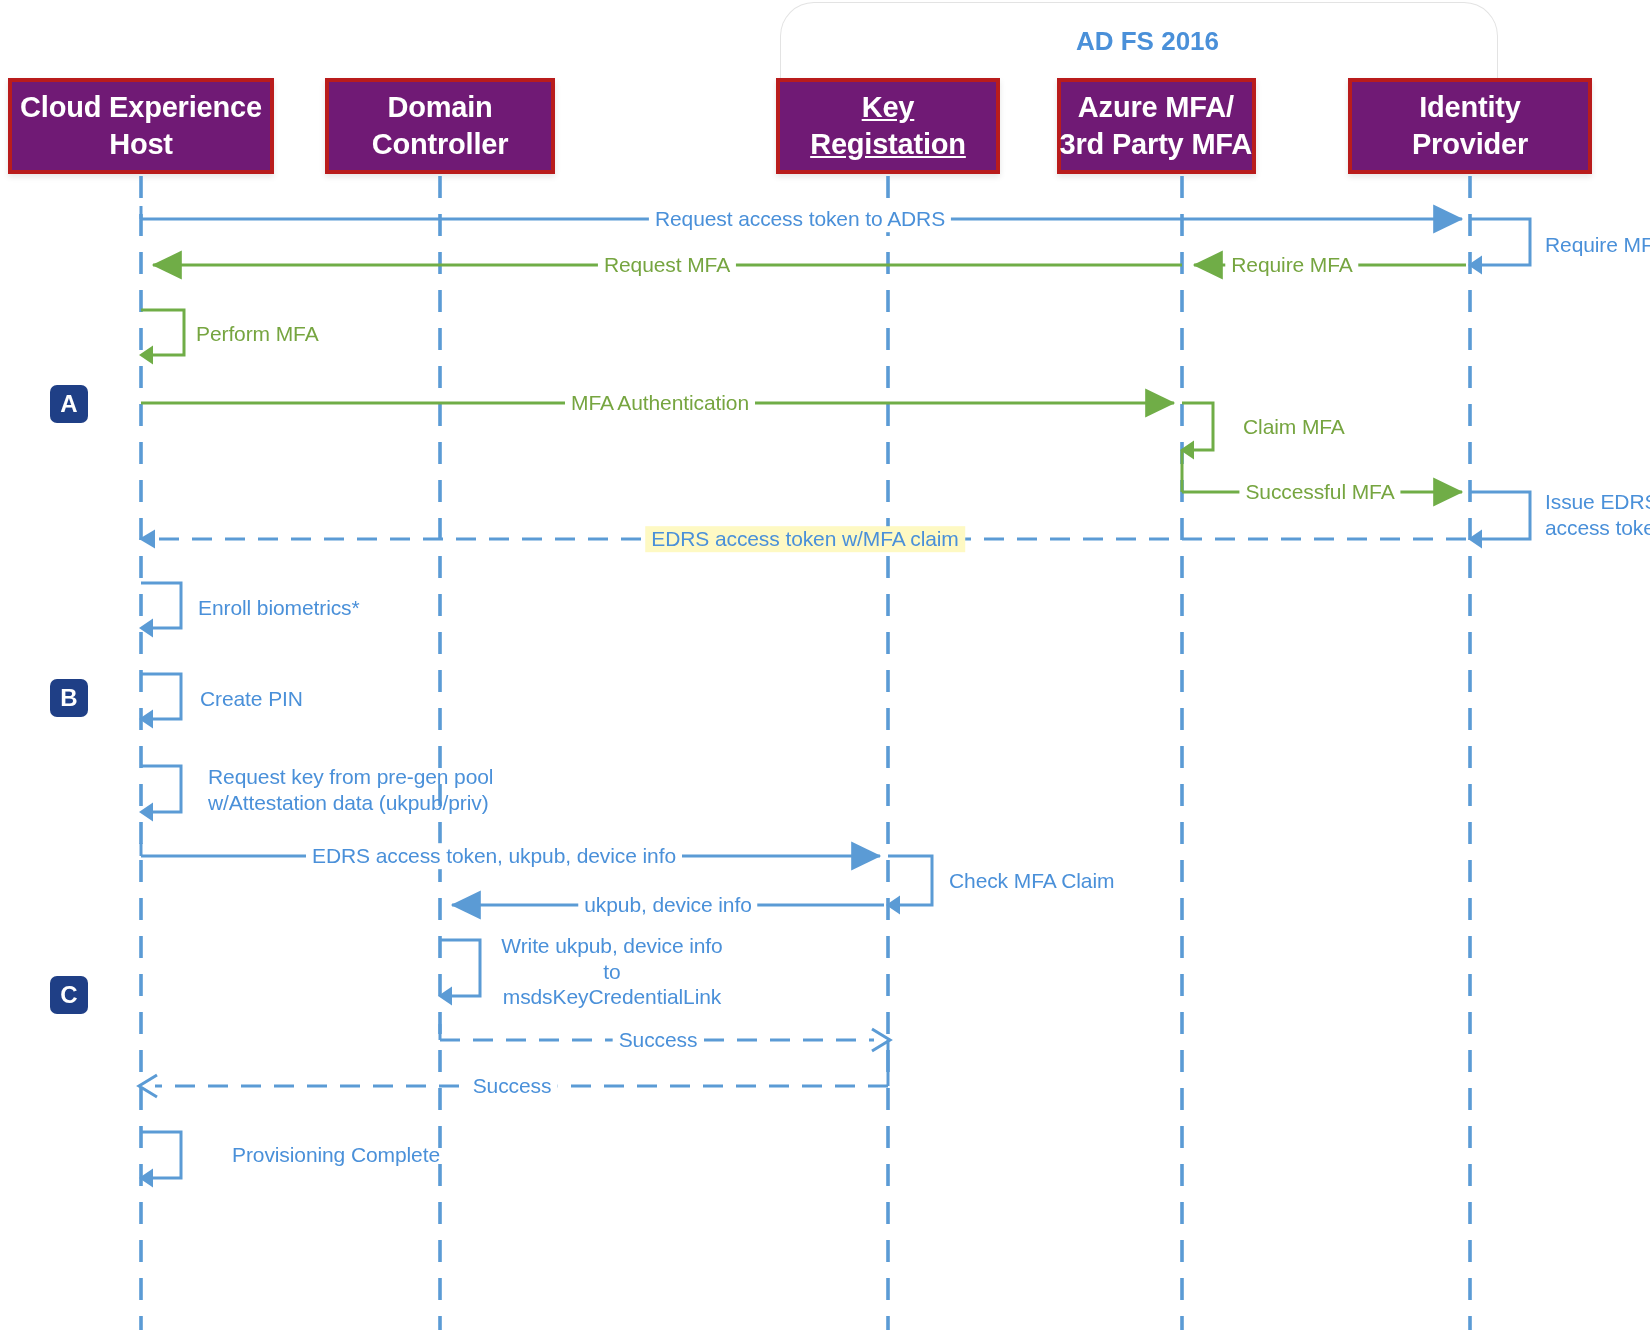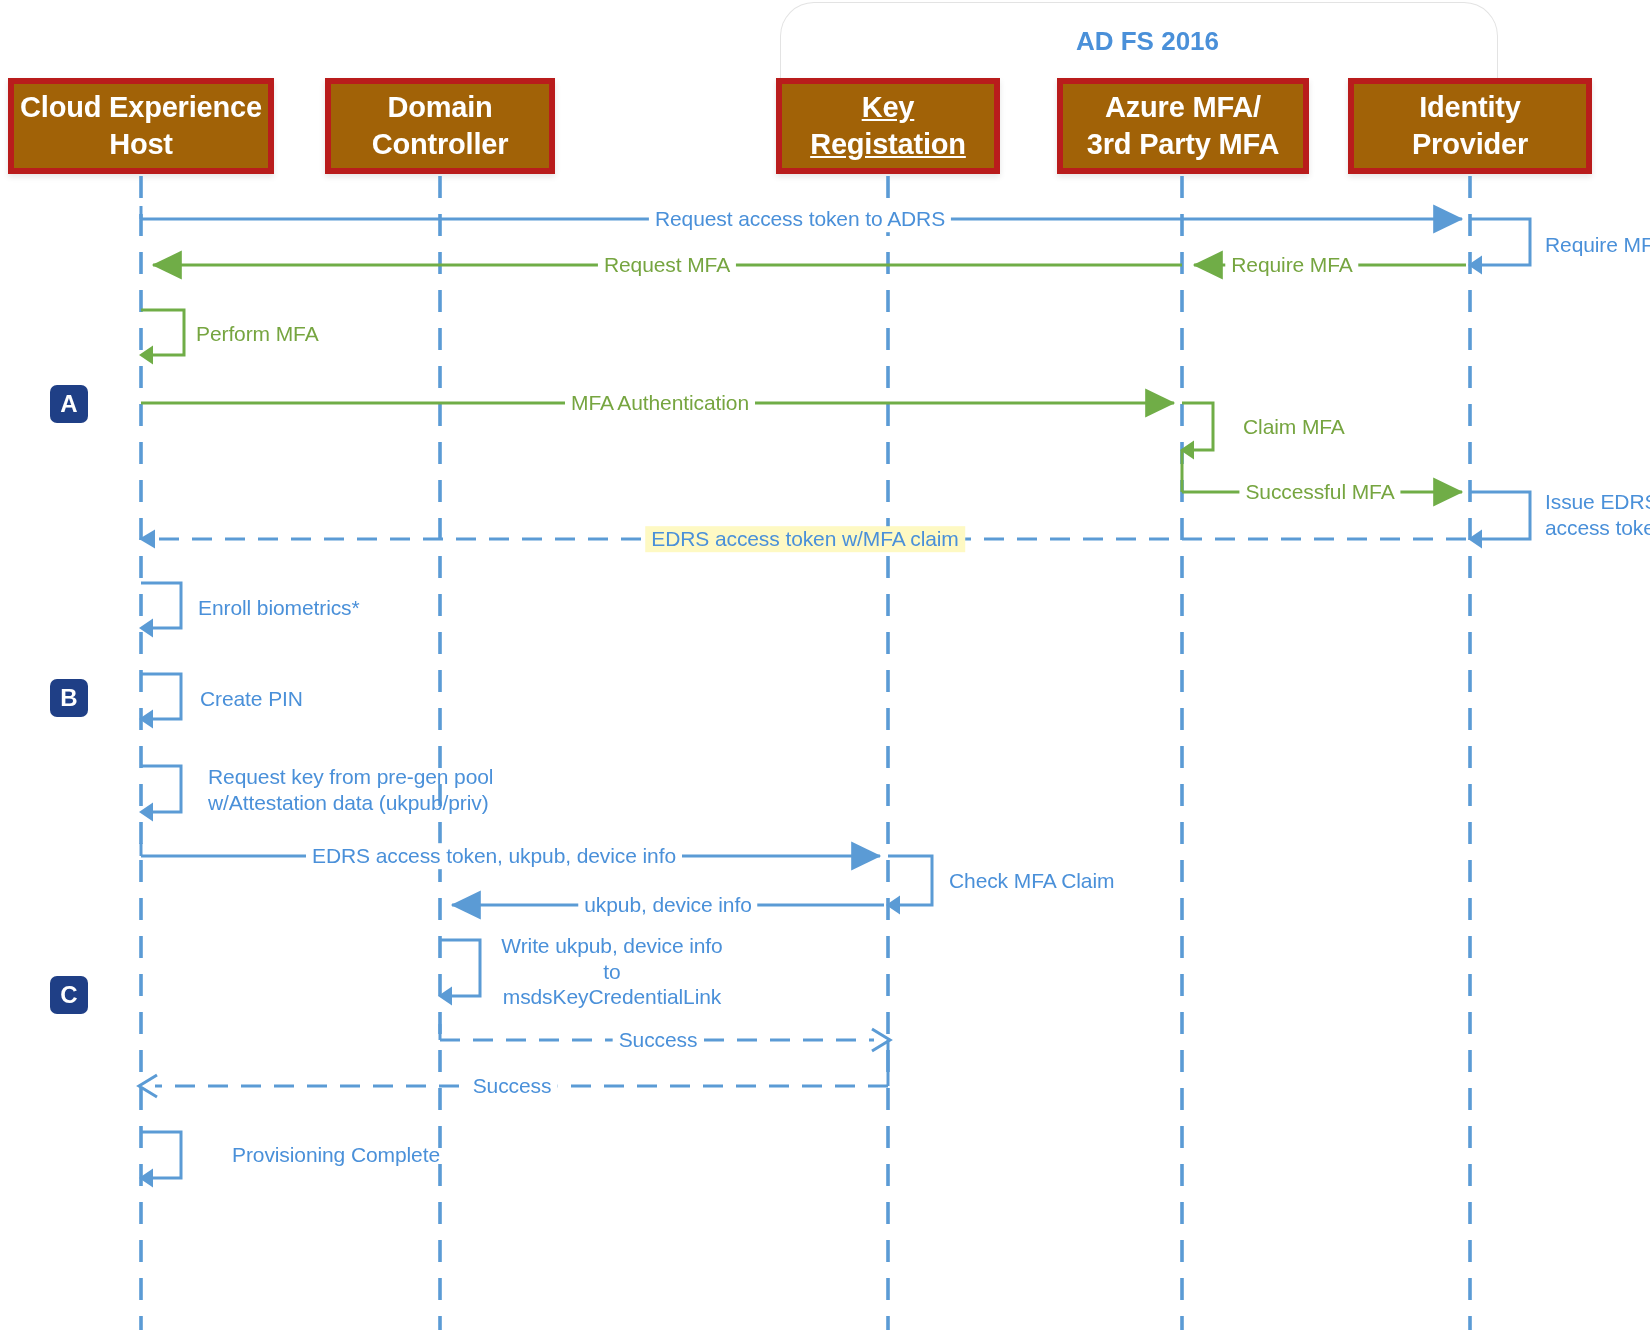--- a/index.html
+++ b/index.html
@@ -17,22 +17,22 @@
   }
   svg#canvas {
     position: absolute;
     left: 0; top: 0;
     width: 1650px;
     height: 1337px;
   }
   
   .pbox {
     position: absolute;
-    background: #a16207;
-    border: 6px solid #b91c1c;
+    background: #701a75;
+    border: 4px solid #b91c1c;
     color: #ffffff;
     font-weight: bold;
     font-size: 29px;
     line-height: 1.28;
     display: flex;
     align-items: center;
     justify-content: center;
     text-align: center;
     box-shadow: 0 3px 6px rgba(0,0,0,0.10);
     letter-spacing: -0.2px;
@@ -93,21 +93,21 @@
 Host</span>
   </div>
   <div class="pbox" style="left:325px; top:78px; width:230px; height:96px;">
     <span style="white-space: pre;">Domain
 Controller</span>
   </div>
   <div class="pbox" style="left:776px; top:78px; width:224px; height:96px;">
     <span style="white-space: pre; text-decoration: underline;">Key
 Registation</span>
   </div>
-  <div class="pbox" style="left:1057px; top:78px; width:252px; height:96px;">
+  <div class="pbox" style="left:1057px; top:78px; width:199px; height:96px;justify-content:flex-end;">
     <span style="white-space: pre;">Azure MFA/
 3rd Party MFA</span>
   </div>
   <div class="pbox" style="left:1348px; top:78px; width:244px; height:96px;">
     <span style="white-space: pre;">Identity
 Provider</span>
   </div>
 
   <div class="badge" style="left:50px; top:385px;">
     <span>A</span>

